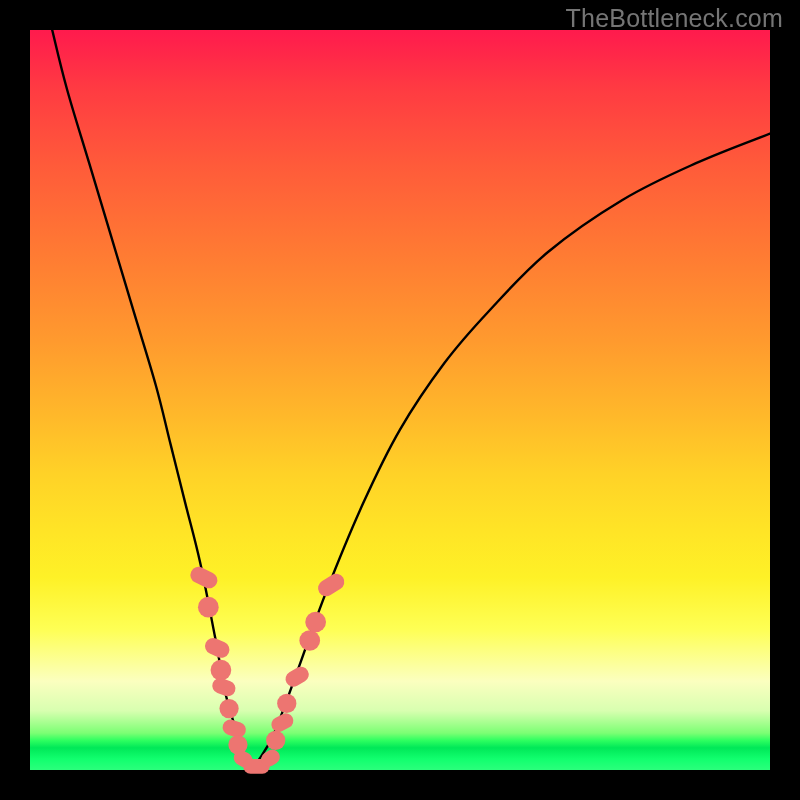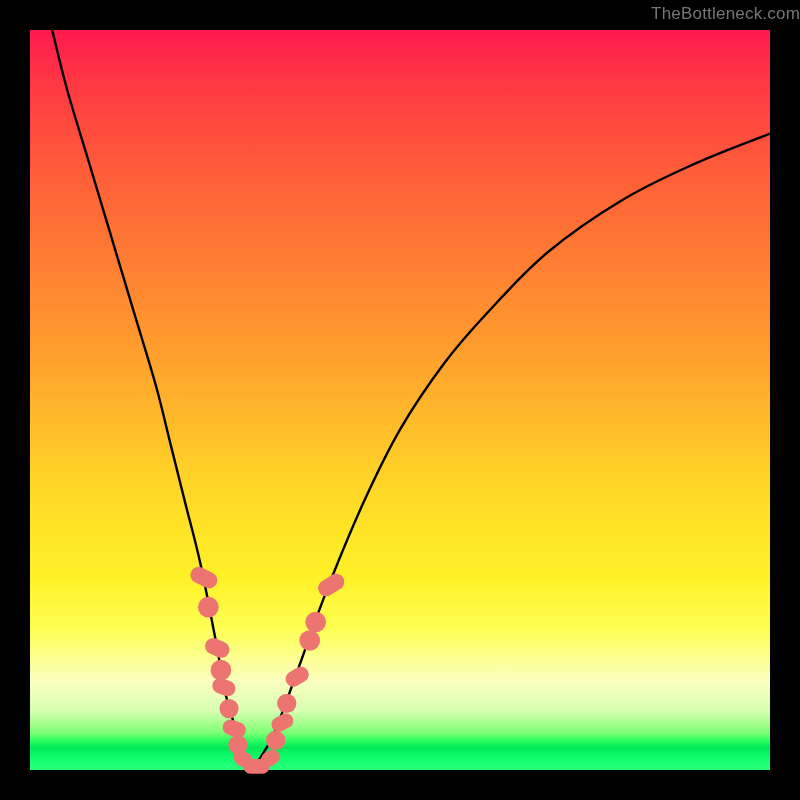--- a/index.html
+++ b/index.html
@@ -42,23 +42,23 @@
       #7cff74 95.0%,
       #2eff60 96%,
       #00e858 97%,
       #11ff6e 98.5%,
       #2bff7c 100%
     );
   }
   .watermark {
     position: absolute;
     top: 4px;
-    right: 0;
+    right: 17px;
     color: #757575;
-    font-size: 17px;
+    font-size: 25px;
     font-weight: 500;
     letter-spacing: 0.2px;
     user-select: none;
     z-index: 5;
   }
   svg.curve {
     position: absolute;
     left: 0; top: 0;
     width: 740px;
     height: 740px;

